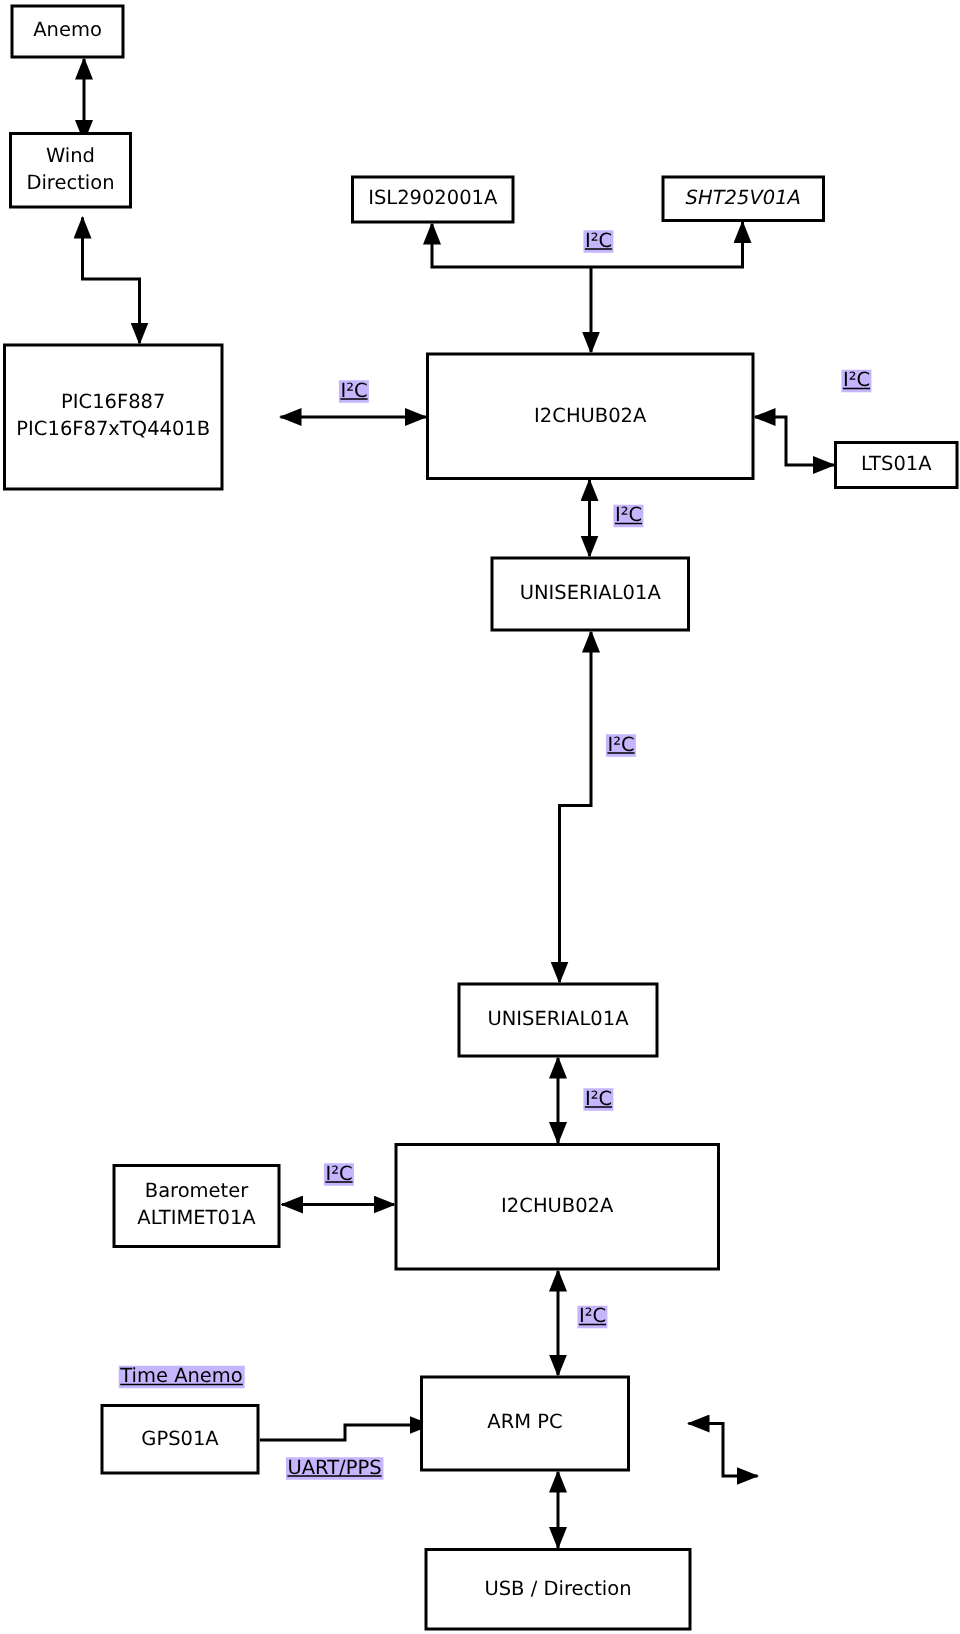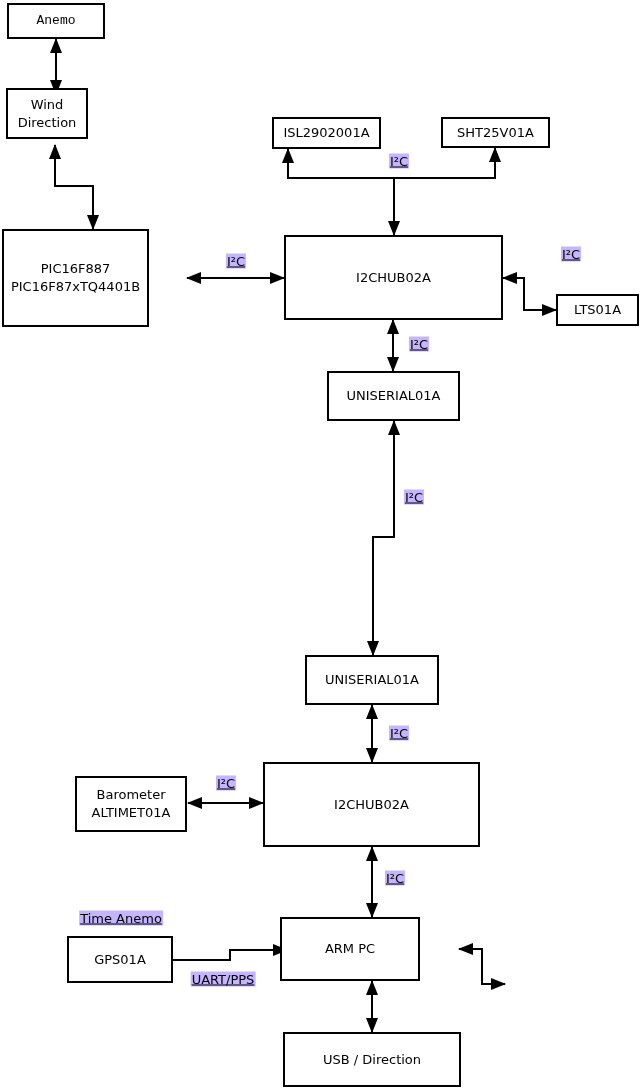--- a/index.html
+++ b/index.html
@@ -66,35 +66,35 @@
     <path class="edge" d="M 393 320 L 393 371" marker-start="url(#arrow)" marker-end="url(#arrow)"></path>
     <path class="edge" d="M 394 421 L 394 537 L 373 537 L 373 655" marker-start="url(#arrow)" marker-end="url(#arrow)"></path>
     <path class="edge" d="M 372 705 L 372 762" marker-start="url(#arrow)" marker-end="url(#arrow)"></path>
     <path class="edge" d="M 188 803 L 263 803" marker-start="url(#arrow)" marker-end="url(#arrow)"></path>
     <path class="edge" d="M 372 847 L 372 917" marker-start="url(#arrow)" marker-end="url(#arrow)"></path>
     <path class="edge" d="M 173 960 L 230 960 L 230 950 L 287 950" marker-end="url(#arrow)"></path>
     <path class="edge" d="M 459 949 L 482 949 L 482 984 L 505 984" marker-start="url(#arrow)" marker-end="url(#arrow)"></path>
     <path class="edge" d="M 372 981 L 372 1032" marker-start="url(#arrow)" marker-end="url(#arrow)"></path>
   </svg>
 
-  <div class="node" style="left:7px;   top:3px;    width:98px;  height:36px;font-family:Liberation Mono, monospace;">
+  <div class="node" style="left:7px;   top:3px;    width:76px;  height:36px;">
     <span class="node-label">Anemo</span>
   </div>
   <div class="node" style="left:6px;   top:88px;   width:82px;  height:51px;">
     <span class="node-label">Wind
 Direction</span>
   </div>
   <div class="node" style="left:2px;   top:229px;  width:147px; height:98px;">
     <span class="node-label">PIC16F887
 PIC16F87xTQ4401B</span>
   </div>
-  <div class="node" style="left:234px; top:117px;  width:109px; height:32px;margin-left:38px;">
+  <div class="node" style="left:234px; top:117px;  width:109px; height:32px;">
     <span class="node-label">ISL2902001A</span>
   </div>
-  <div class="node" style="left:441px; top:117px;  width:109px; height:31px;">
+  <div class="node" style="left:441px; top:117px;  width:109px; height:31px;font-style:italic;">
     <span class="node-label">SHT25V01A</span>
   </div>
   <div class="node" style="left:284px; top:235px;  width:219px; height:85px;">
     <span class="node-label">I2CHUB02A</span>
   </div>
   <div class="node" style="left:556px; top:294px;  width:83px;  height:32px;">
     <span class="node-label">LTS01A</span>
   </div>
   <div class="node" style="left:327px; top:371px;  width:133px; height:50px;">
     <span class="node-label">UNISERIAL01A</span>

